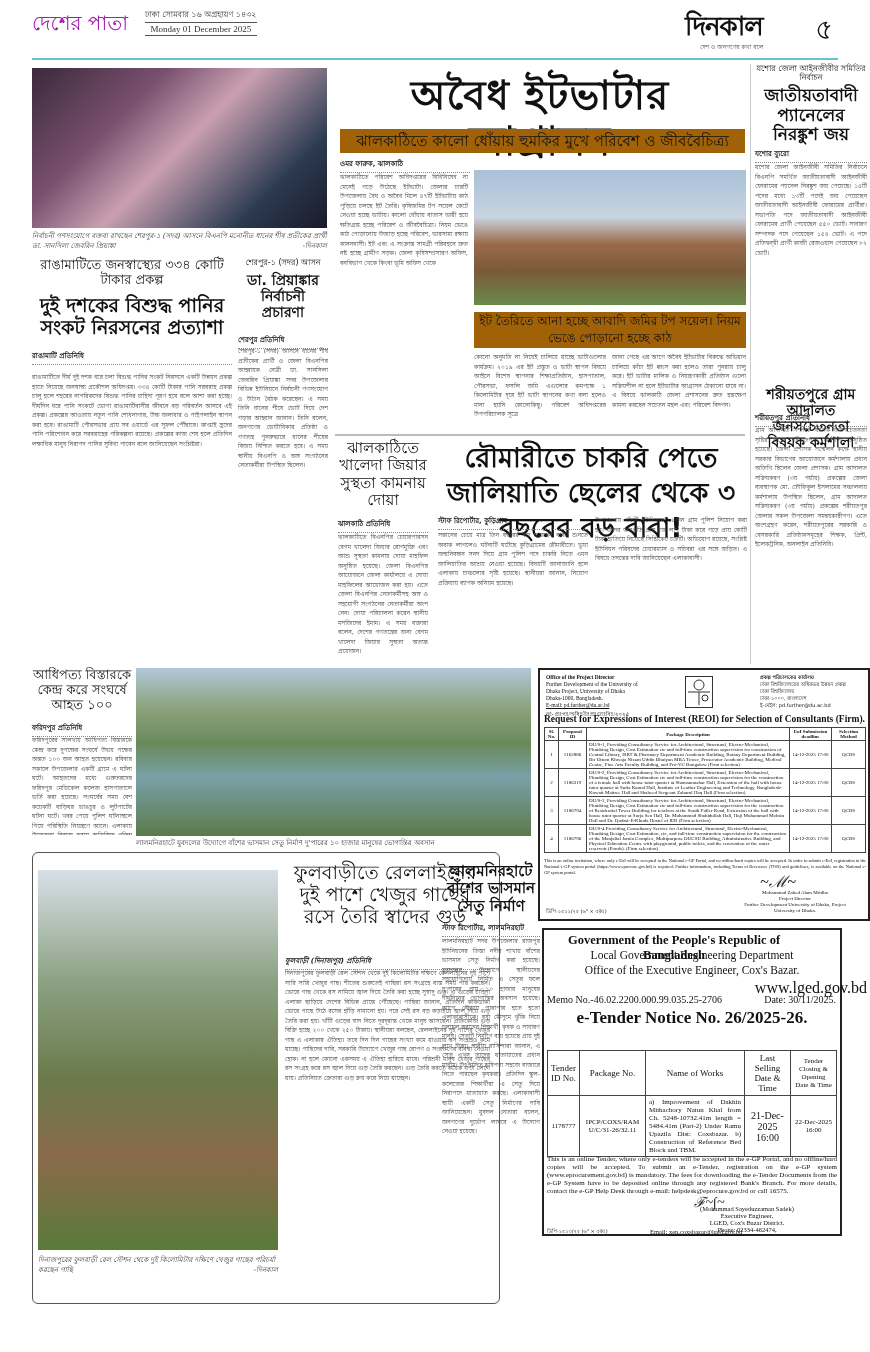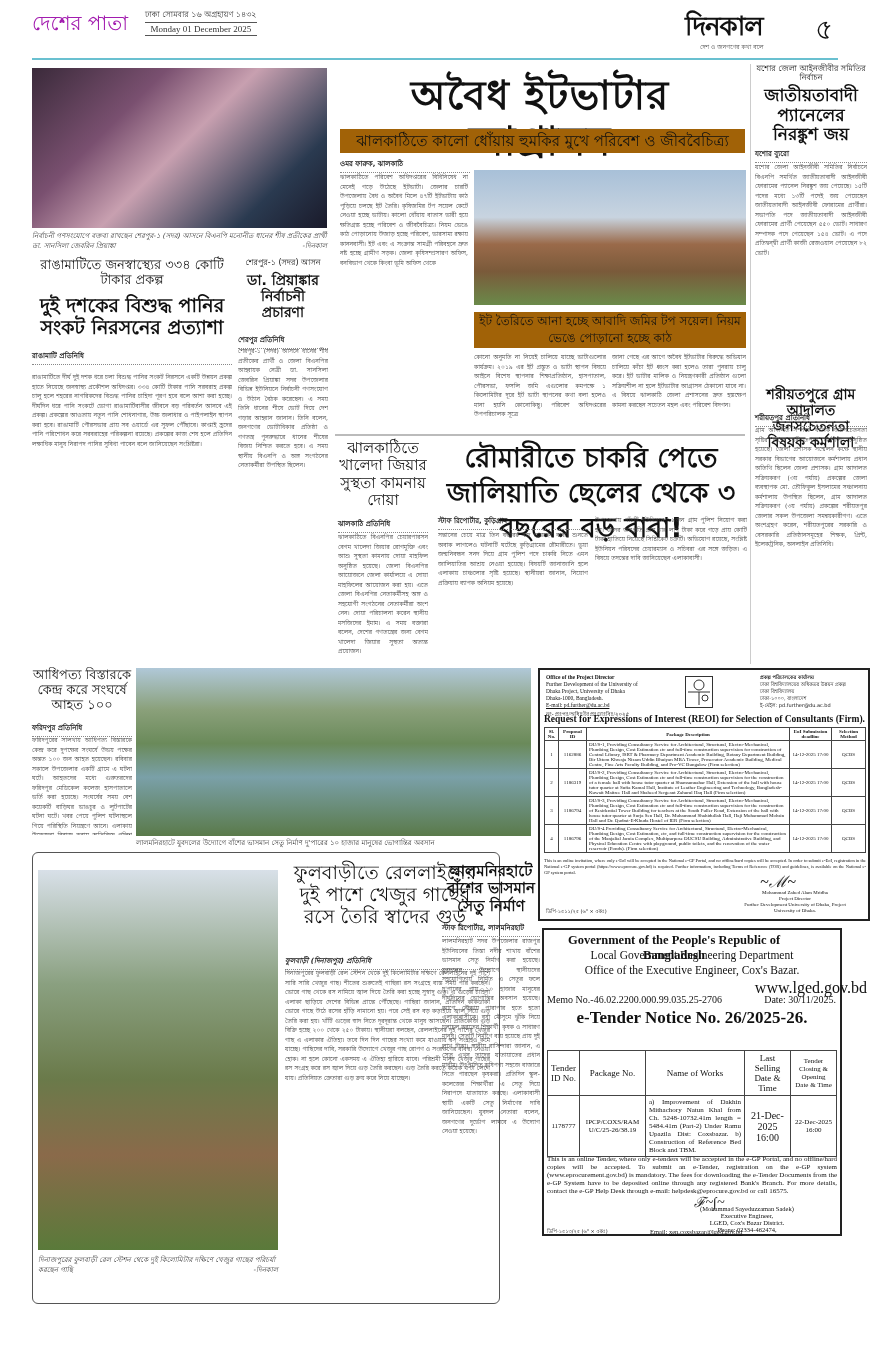--- a/index.html
+++ b/index.html
@@ -207,21 +207,21 @@
         <th style="width:32px">Tender ID No.</th>
         <th style="width:66px">Package No.</th>
         <th>Name of Works</th>
         <th style="width:46px">Last Selling Date &amp; Time</th>
         <th style="width:46px;font-size:7px">Tender Closing &amp; Opening Date &amp; Time</th>
       </tr>
     </thead>
     <tbody>
       <tr>
         <td style="font-size:7px">1178777</td>
-        <td style="font-size:7px;word-break:break-all">IPCP/COXS/RAMU/C/25-26/38.19</td>
+        <td style="font-size:7px;word-break:break-all">IPCP/COXS/RAMU/C/31-26/32.11</td>
         <td style="font-size:7px;text-align:justify;line-height:8px">a) Improvement of Dakhin Mithachory Natun Khal from Ch. 5248-10732.41m length = 5484.41m (Part-2) Under Ramu Upazila Dist: Coxsbazar. b) Construction of Reference Bed Block and TBM.</td>
         <td style="font-size:10px">21-Dec-2025 16:00</td>
         <td style="font-size:7px">22-Dec-2025 16:00</td>
       </tr>
     </tbody>
   </table>
   <div class="serif" style="position:absolute;left:3px;top:225px;width:290px;font-size:7px;line-height:8px;text-align:justify;">This is an online Tender, where only e-tenders will be accepted in the e-GP Portal, and no offline/hard copies will be accepted. To submit an e-Tender, registration on the e-GP system (www.eprocurement.gov.bd) is mandatory. The fees for downloading the e-Tender Documents from the e-GP System have to be deposited online through any registered Bank's Branch. For more details, contact the e-GP Help Desk through e-mail: helpdesk@eprocure.gov.bd or call 16575.</div>
   <div class="sig" style="position:absolute;left:150px;top:262px;font-size:14px;">ℱ~∫~</div>
   <div class="serif" style="position:absolute;left:110px;top:275px;width:186px;text-align:center;font-size:6.5px;line-height:7px;">
     <div>(Mohammad Sayeduzzaman Sadek)</div>

